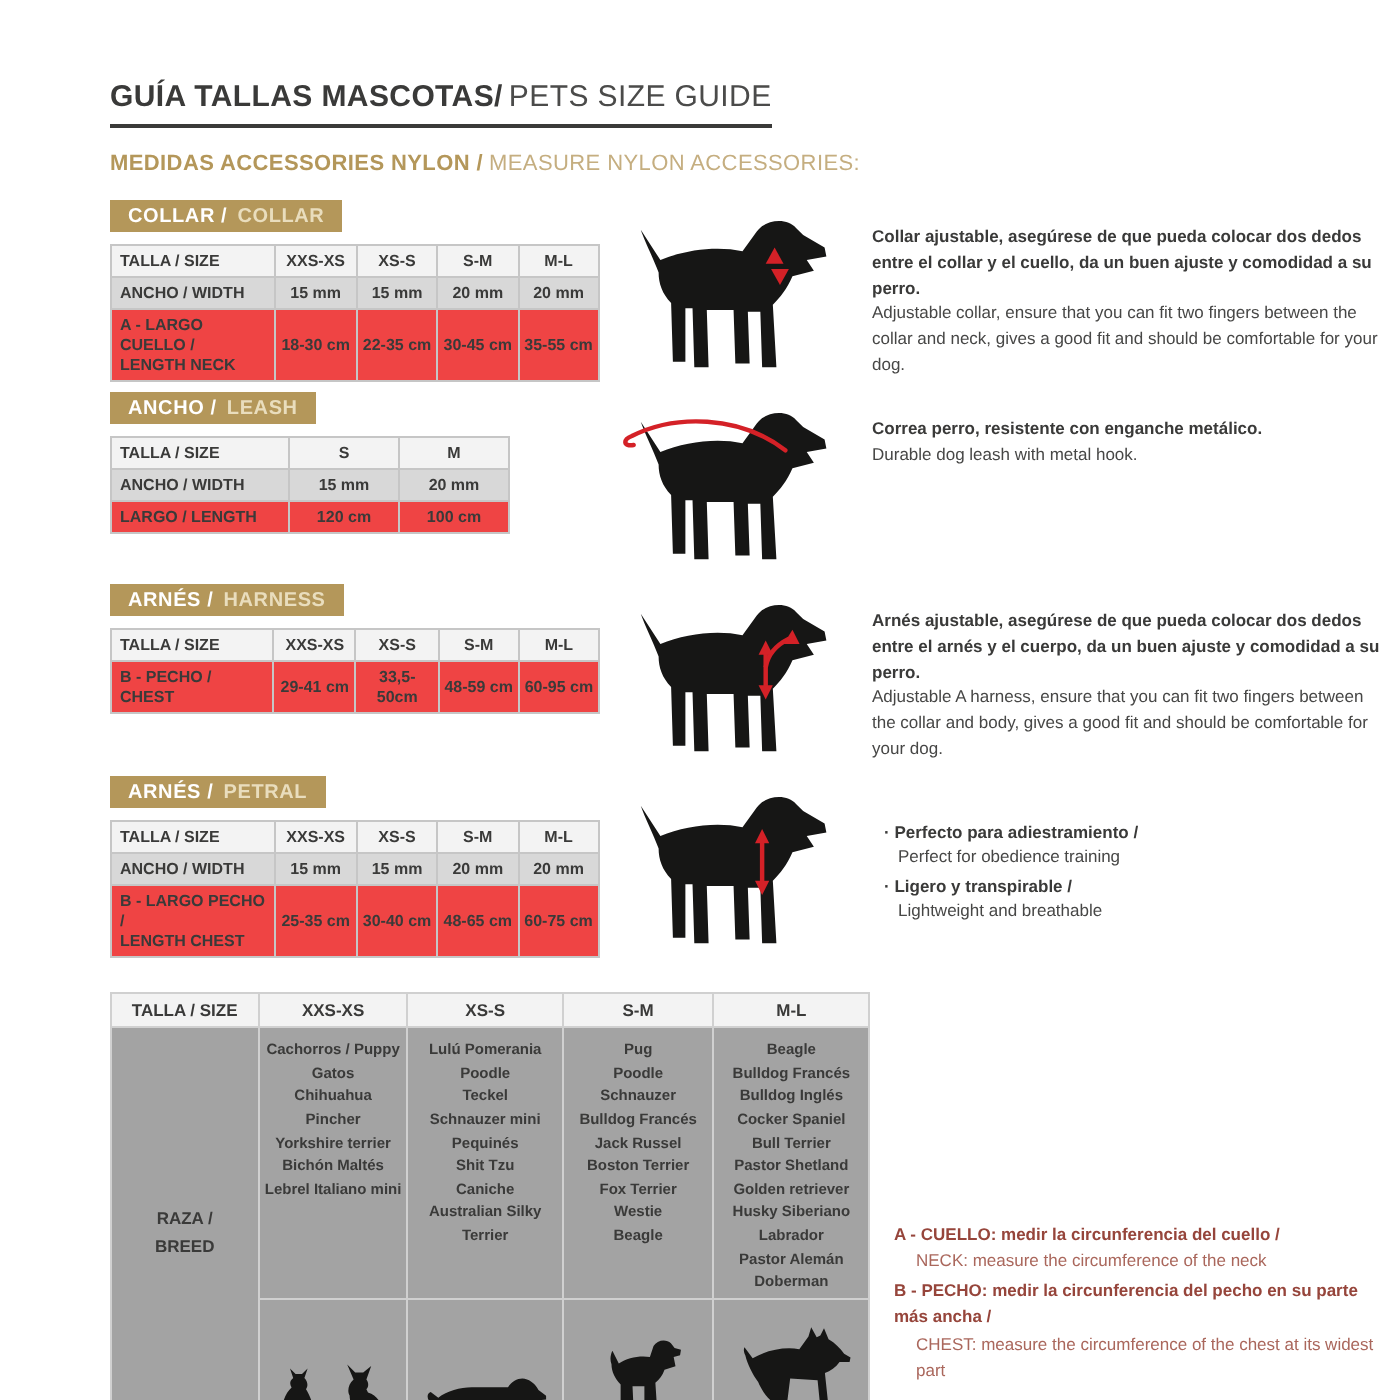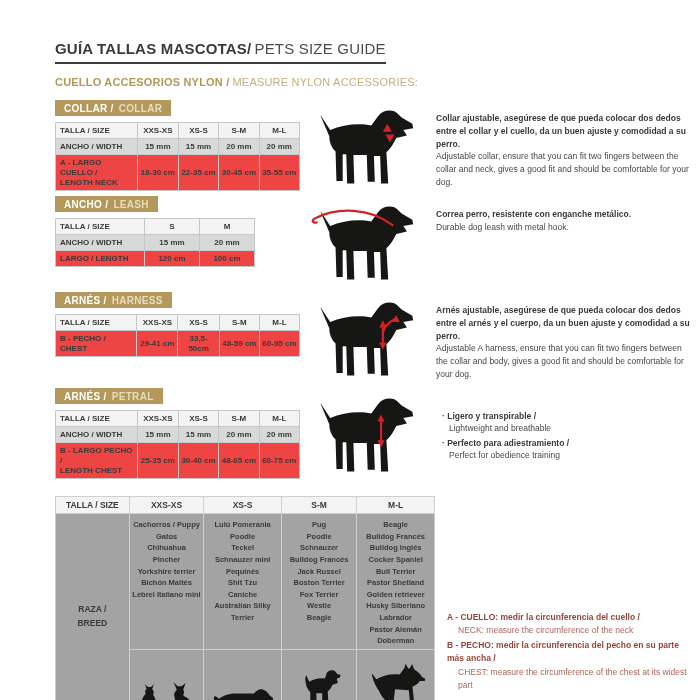--- a/index.html
+++ b/index.html
@@ -69,21 +69,21 @@
       <path fill="#161615" d="M15,14 L26,31 C40,25 58,23 72,26 L80,15 C85,8 97,7 102,13 L106,17 L118,24 L119,29 L108,31 L112,37 L100,40 C97,47 93,52 89,56 L91,91 L83,91 L82,60 L75,60 L76,89 L68,89 L67,59 L52,59 L53,91 L45,91 L44,58 L40,58 L40,88 L33,88 L32,55 C27,50 25,44 25,38 C22,30 17,20 15,14 Z"></path>
     </g>
   </defs>
 </svg>
 
 <div class="page">
 
   <div class="titlewrap">
     <h1 class="title"><span>GUÍA TALLAS MASCOTAS/</span><span class="lt">PETS SIZE GUIDE</span></h1>
   </div>
-  <h2 class="subtitle"><span>CUELLO ACCESORIOS NYLON /</span><span class="lt">MEASURE NYLON ACCESSORIES:</span></h2>
+  <h2 class="subtitle"><span>MEDIDAS ACCESSORIES NYLON /</span><span class="lt">MEASURE NYLON ACCESSORIES:</span></h2>
 
   <section class="sec">
     <div class="tcol">
       <div class="badge"><span>COLLAR /</span> <span class="lt">COLLAR</span></div>
       <table class="st">
         <tbody>
             <tr>
           <th class="lbl">TALLA / SIZE</th>
           <th class="v">XXS-XS</th>
           <th class="v">XS-S</th>
@@ -228,26 +228,26 @@
       <svg width="116" height="90" viewBox="0 0 130 100">
         <use href="#dogshape"></use>
         <line x1="83" y1="34" x2="83" y2="58" stroke="#d42127" stroke-width="2.5"></line>
         <polygon points="83,27 87,35 79,35" fill="#d42127"></polygon>
         <polygon points="83,64 87,56 79,56" fill="#d42127"></polygon>
       </svg>
     </div>
     <div class="desccol">
       <ul class="bullets">
         <li>
+            <span class="es">Perfecto para adiestramiento /</span>
+            <span class="en">Perfect for obedience training</span>
+          </li>
+        <li>
             <span class="es">Ligero y transpirable /</span>
             <span class="en">Lightweight and breathable</span>
-          </li>
-        <li>
-            <span class="es">Perfecto para adiestramiento /</span>
-            <span class="en">Perfect for obedience training</span>
           </li>
       </ul>
     </div>
   </section>
 
   <section class="bottom">
     <table class="bt">
       <tbody>
           <tr>
         <th class="lbl">TALLA /  SIZE</th>

